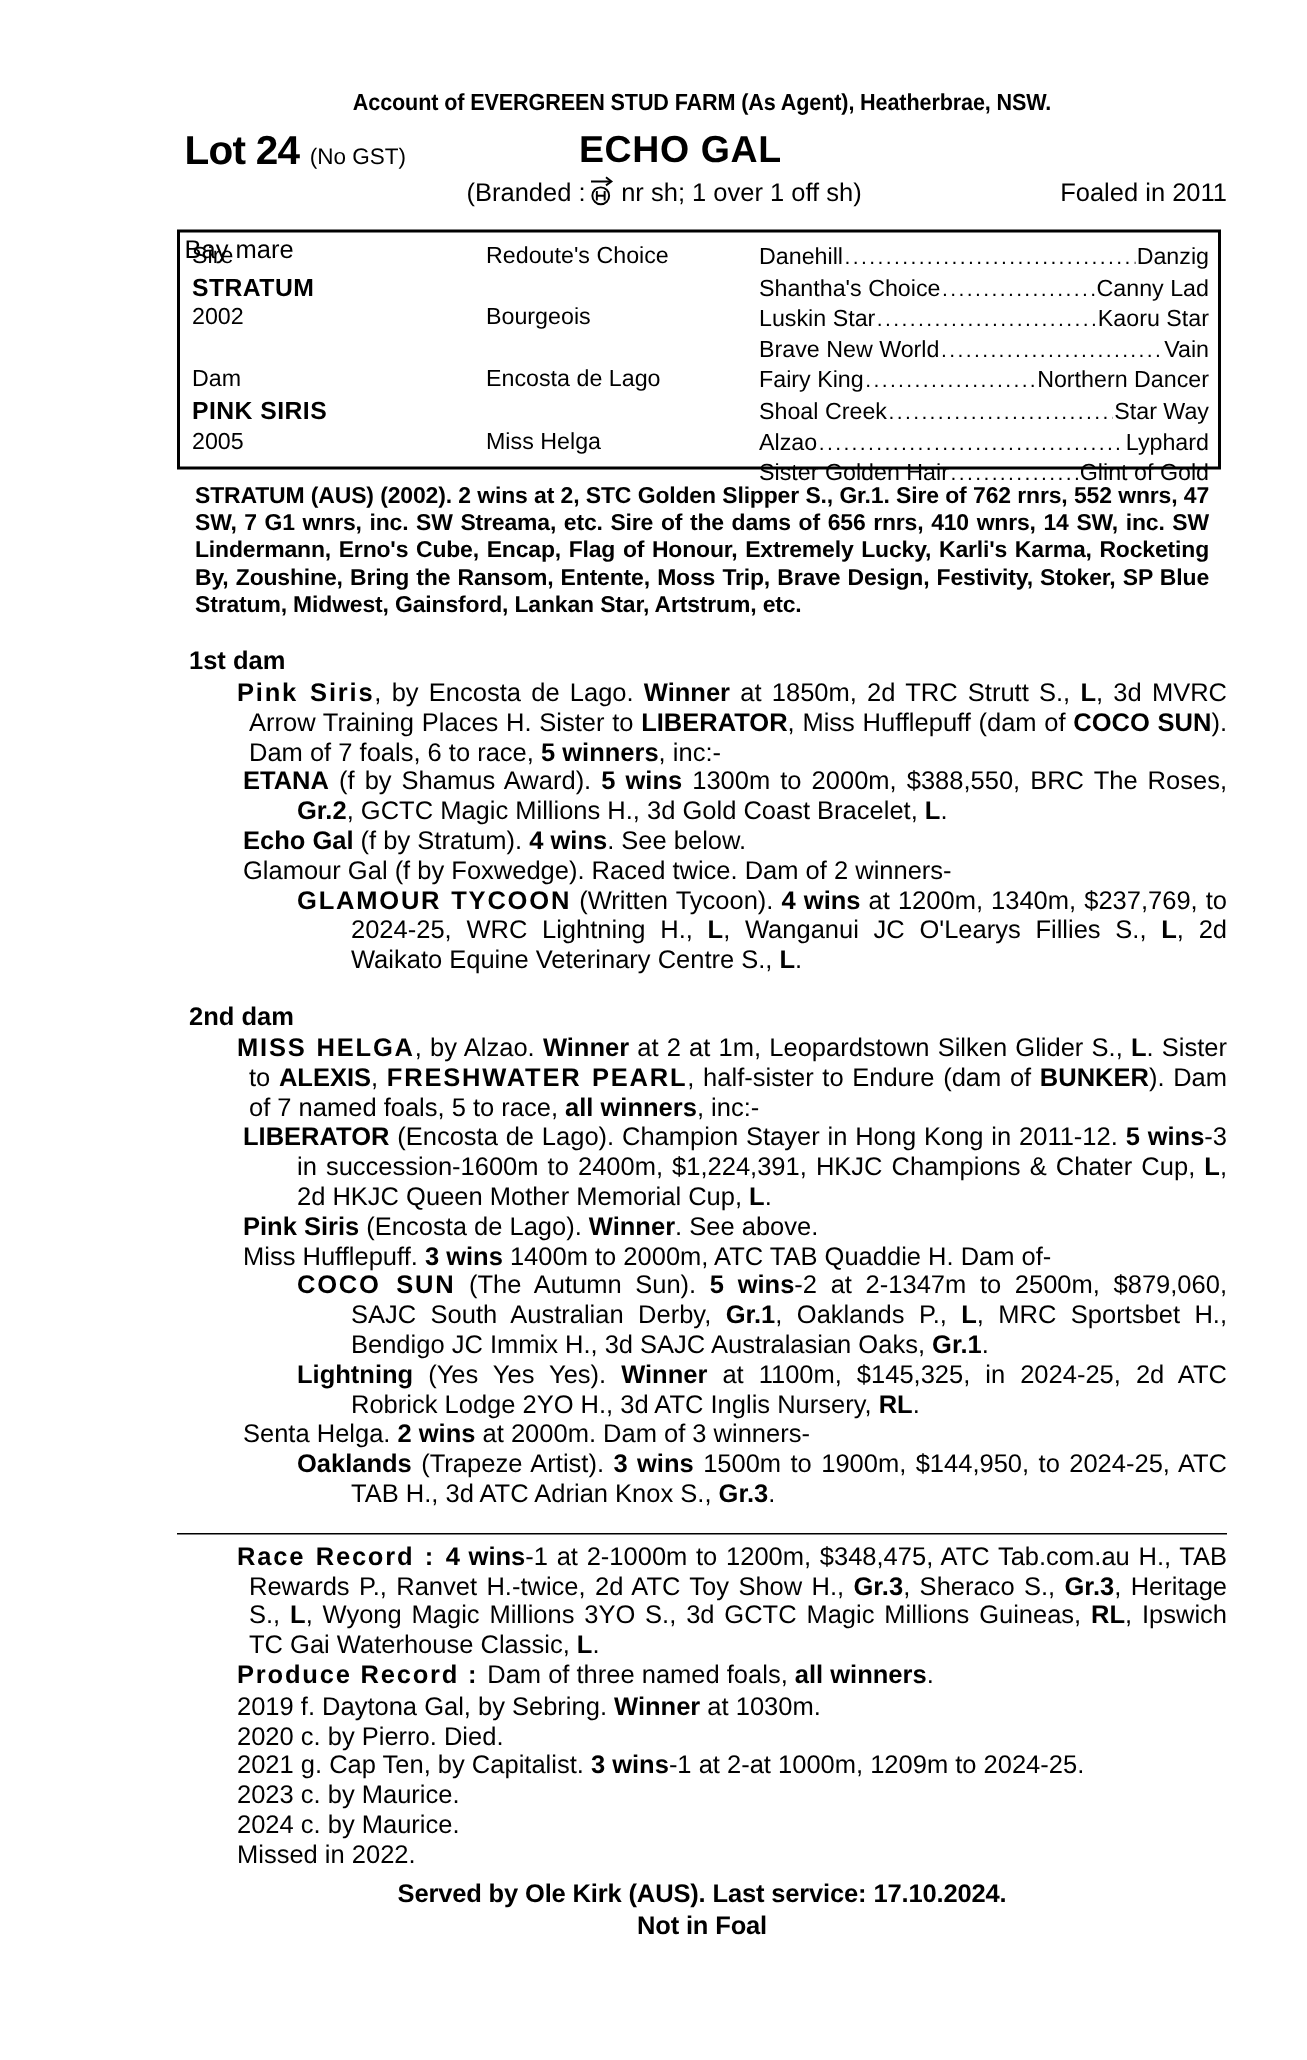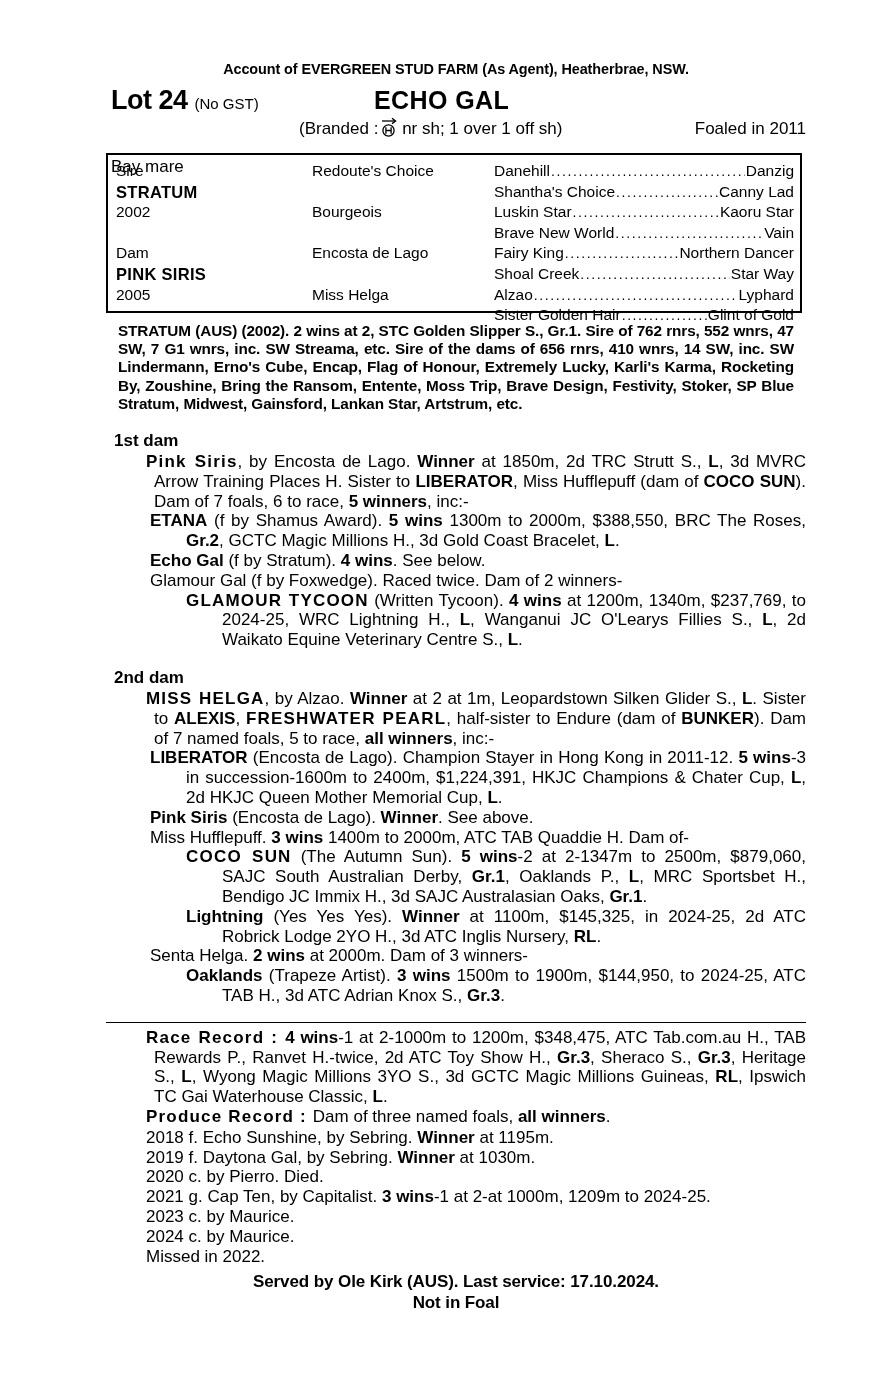--- a/index.html
+++ b/index.html
@@ -17,21 +17,21 @@
     overflow: hidden;
   }
   .page {
     position: absolute;
     left: 0; top: 0;
     width: 871px;
     height: 1373px;
   }
   .inner {
     position: absolute;
-    left: 106px;
+    left: 118px;
     top: 60px;
     width: 700px;
   }
 
   
   .account-line {
     text-align: center;
     font-weight: bold;
     font-size: 15.5px;
     letter-spacing: -0.1px;
@@ -303,21 +303,20 @@
         </div>
   </div>
 
   <div class="rule"></div>
   <div>
         <div class="p lvl0"><span class="sp" style="font-weight: bold;">Race Record : </span><span style="font-weight: bold;">4 wins</span><span>-1 at 2-1000m to 1200m, $348,475, ATC Tab.com.au H., TAB Rewards P., Ranvet H.-twice, 2d ATC Toy Show H., </span><span style="font-weight: bold;">Gr.3</span><span>, Sheraco S., </span><span style="font-weight: bold;">Gr.3</span><span>, Heritage S., </span><span style="font-weight: bold;">L</span><span>, Wyong Magic Millions 3YO S., 3d GCTC Magic Millions Guineas, </span><span style="font-weight: bold;">RL</span><span>, Ipswich TC Gai Waterhouse Classic, </span><span style="font-weight: bold;">L</span><span>.</span></div>
       </div>
   <div>
         <div class="p lvl0 nojust"><span class="sp" style="font-weight: bold;">Produce Record : </span><span>Dam of three named foals, </span><span style="font-weight: bold;">all winners</span><span>.</span></div>
         <div class="record-list">
-          <div class="p nojust"><span>2018 f. Echo Sunshine, by Sebring. </span><span style="font-weight: bold;">Winner</span><span> at 1195m.</span></div>
           <div class="p nojust"><span>2019 f. Daytona Gal, by Sebring. </span><span style="font-weight: bold;">Winner</span><span> at 1030m.</span></div>
           <div class="p nojust"><span>2020 c. by Pierro. Died.</span></div>
           <div class="p nojust"><span>2021 g. Cap Ten, by Capitalist. </span><span style="font-weight: bold;">3 wins</span><span>-1 at 2-at 1000m, 1209m to 2024-25.</span></div>
           <div class="p nojust"><span>2023 c. by Maurice.</span></div>
           <div class="p nojust"><span>2024 c. by Maurice.</span></div>
           <div class="p nojust"><span>Missed in 2022.</span></div>
         </div>
       </div>
 
   <div class="footer-line">Served by Ole Kirk (AUS). Last service: 17.10.2024.</div>

